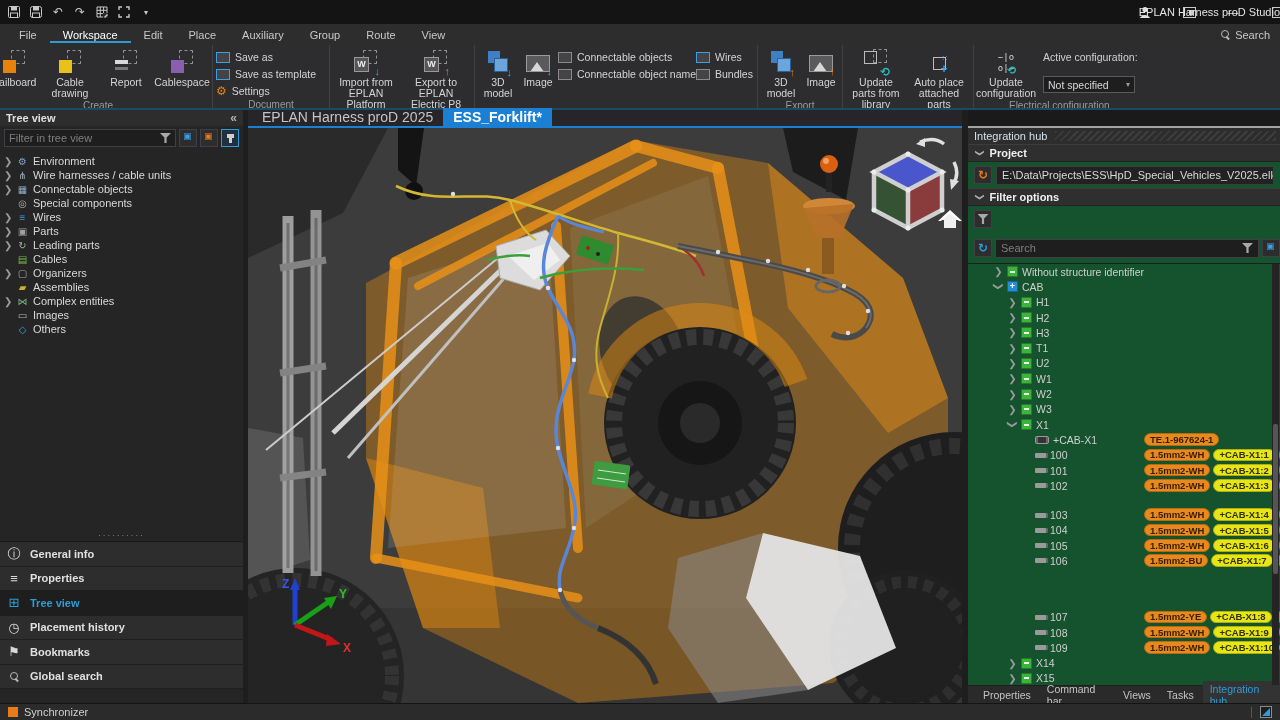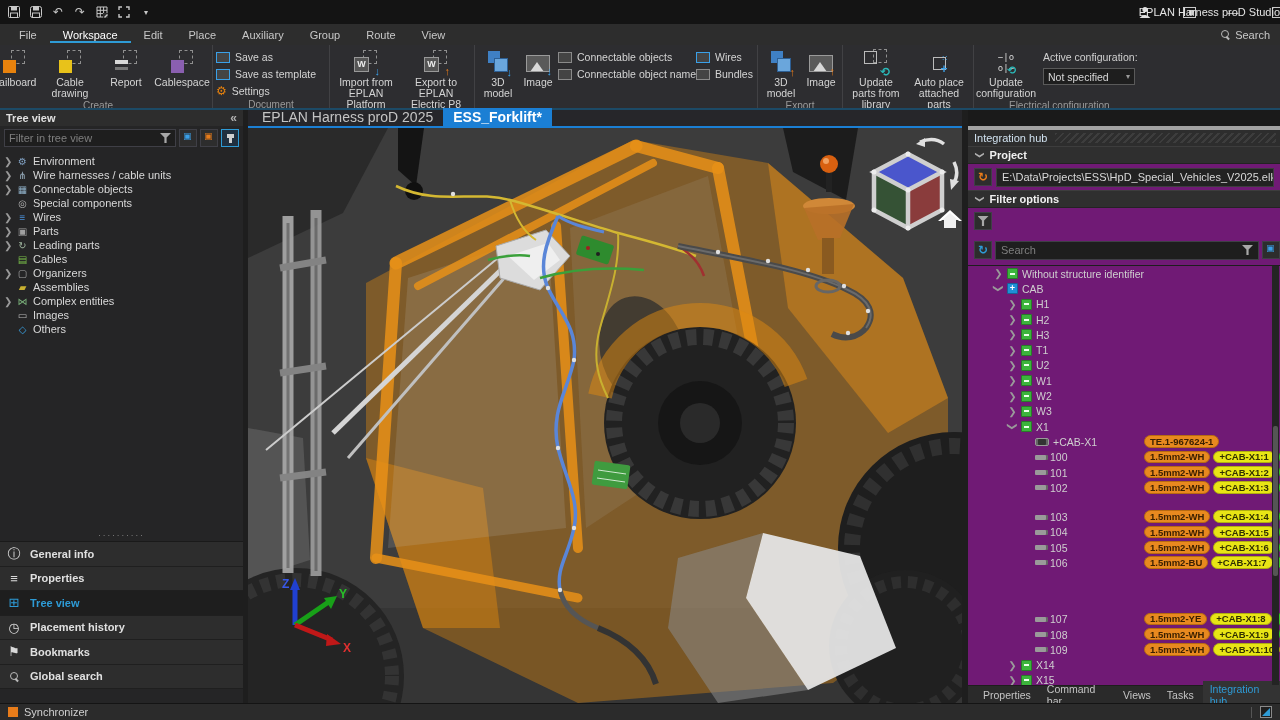--- a/index.html
+++ b/index.html
@@ -51,32 +51,32 @@
   .a-blue { color:#3aa0e8; } .a-orange { color:#e87c1a; } .a-teal { color:#2ab8b8; }
   .ic-3d { width:24px; height:24px; position:relative; display:inline-block; }
   .ic-3d::before { content:""; position:absolute; left:2px; top:2px; width:12px; height:12px; background:#3f80c4; }
   .ic-3d::after { content:""; position:absolute; left:8px; top:9px; width:12px; height:12px; background:#6aa6dc; border:1px solid #2d5f94; }
   .ic-img { width:24px; height:17px; margin-top:4px; background:#5a5a5a; border:1px solid #9a9a9a; position:relative; overflow:hidden; display:inline-block; }
   .ic-img::after { content:""; position:absolute; bottom:-1px; left:3px; border-left:7px solid transparent; border-right:7px solid transparent; border-bottom:10px solid #d8d8d8; }
   .ic-rel { position:relative; display:inline-block; }
   .mini-ic { width:14px; height:11px; border:1px solid #8a8a8a; background:#444; display:inline-block; position:relative; flex:0 0 auto; }
   .mini-ic.blue { border-color:#3aa0e8; }
   .ic-upcfg { font-family:"DejaVu Sans Mono",monospace; font-size:9px; line-height:9px; color:#d8d8d8; text-align:center; }
-  .cfg-right { display:flex; flex-direction:column; gap:5px; padding:4px 4px 0 6px; }
+  .cfg-right { display:flex; flex-direction:column; gap:13px; padding:4px 4px 0 6px; }
   .cfg-label { color:#d0d0d0; font-size:10.5px; }
   .cfg-select { width:92px; height:17px; background:#1e1e1e; border:1px solid #5a5a5a; color:#d8d8d8;
     display:flex; align-items:center; justify-content:space-between; padding:0 4px; font-size:10.5px; }
 
   
   .main { flex:1; display:flex; min-height:0; }
   .left-panel { width:243px; background:#252526; display:flex; flex-direction:column; flex:0 0 auto; }
   .vsplit { width:5px; background:#1e1e1e; flex:0 0 auto; }
   .center-col { width:714px; display:flex; flex-direction:column; flex:0 0 auto; }
   .vsplit2 { width:6px; background:#1e1e1e; flex:0 0 auto; }
-  .right-panel { flex:1; background:#701a75; display:flex; flex-direction:column; min-width:0; border-top:4px solid #a3a3a3; margin-top:16px; }
+  .right-panel { flex:1; background:#14532d; display:flex; flex-direction:column; min-width:0; border-top:2px solid #a3a3a3; margin-top:16px; }
 
   
   .lp-header { height:16px; background:#2d2d2d; display:flex; align-items:center; justify-content:space-between;
     padding:0 6px; font-weight:bold; color:#e0e0e0; flex:0 0 auto; }
   .lp-header .collapse { color:#b0b0b0; font-size:12px; }
   .lp-filter { height:24px; display:flex; align-items:center; gap:3px; padding:2px 4px; flex:0 0 auto; }
   .lp-filter .finput { flex:1; height:18px; background:#1e1e1e; border:1px solid #3f3f46; display:flex; align-items:center;
     justify-content:space-between; padding:0 4px; color:#7f7f7f; }
   .sqbtn { width:18px; height:18px; border:1px solid #3f3f46; background:#2d2d2d; display:flex; align-items:center; justify-content:center; flex:0 0 auto; }
   .sqbtn.pinned { border-color:#2e9bd6; background:#203040; }

